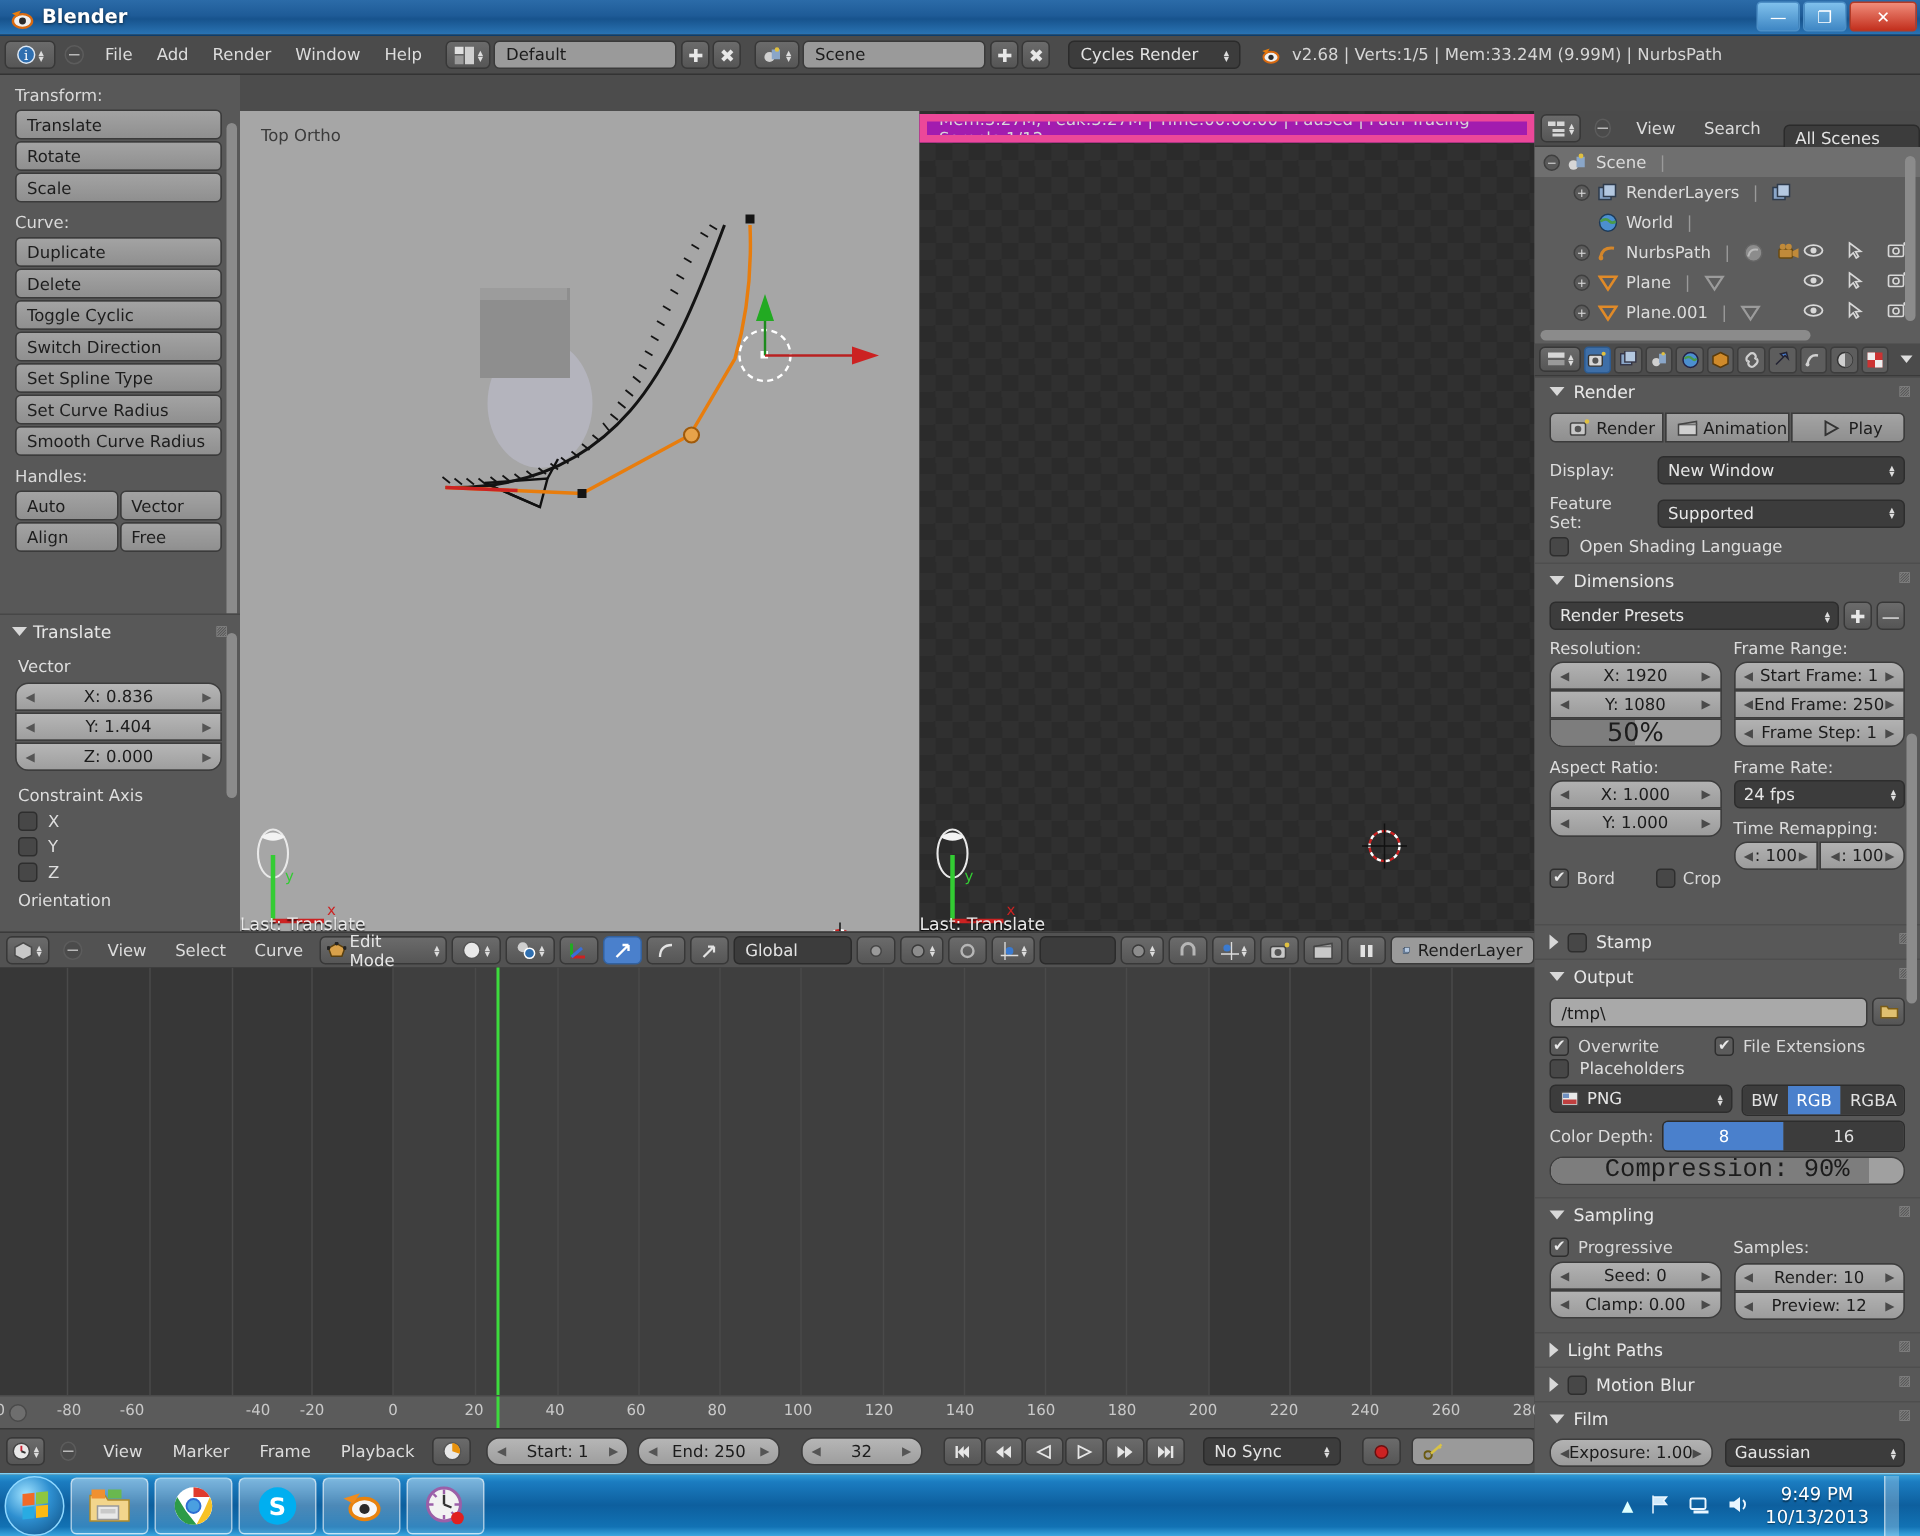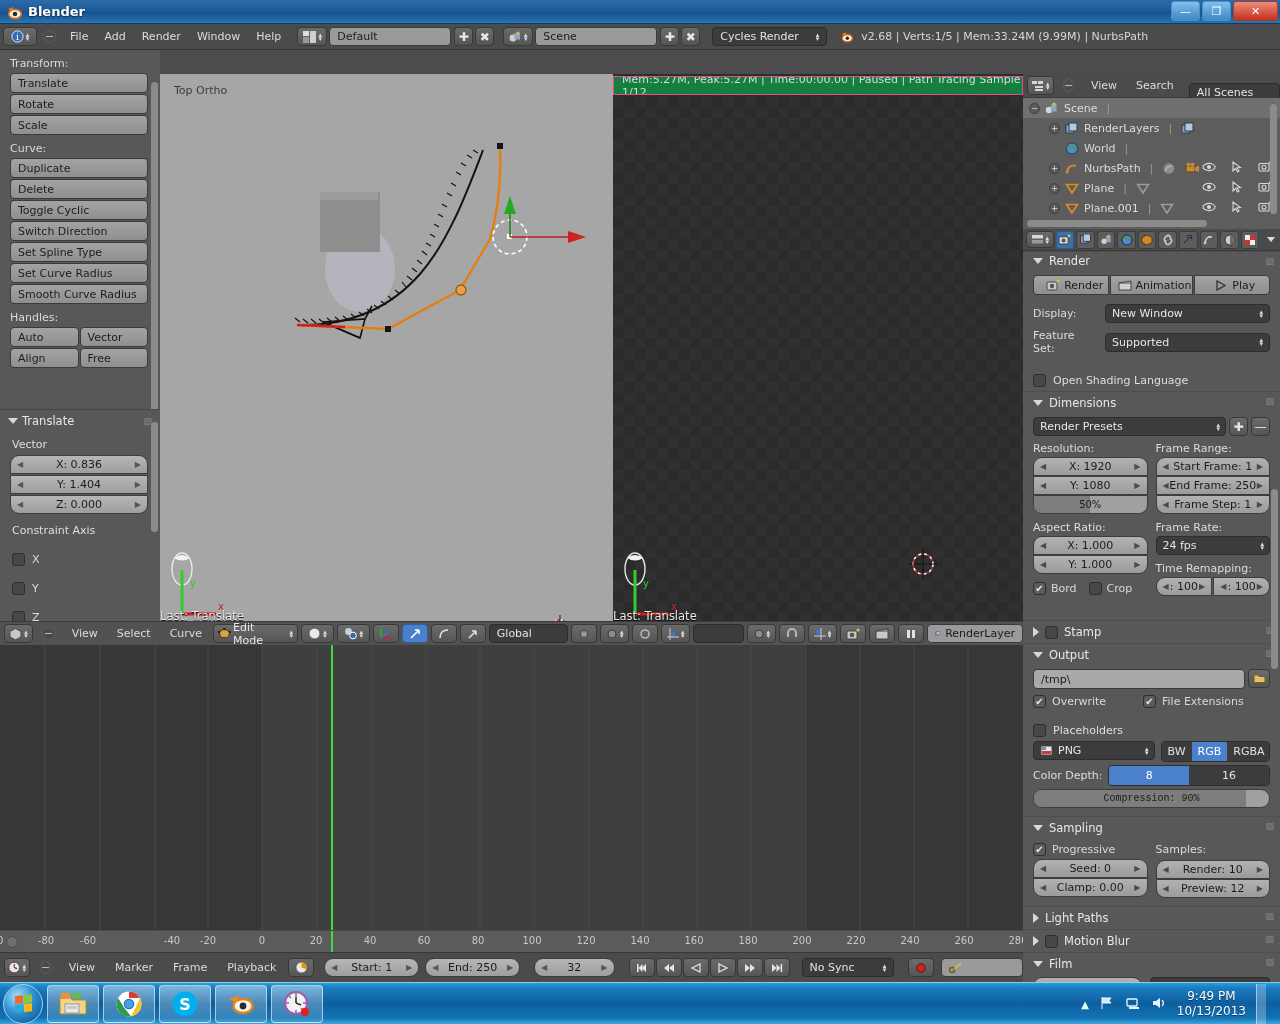--- a/index.html
+++ b/index.html
@@ -84,35 +84,35 @@
     background:linear-gradient(180deg,#b6b6b6,#9e9e9e); border:1px solid #3d3d3d;
     color:#1c1c1c; font-size:11px; display:flex; align-items:center; justify-content:center;
     position:relative;
   }
   .num-field .la,.num-field .ra{ position:absolute; font-size:8px; color:#555;}
   .num-field .la{ left:6px;} .num-field .ra{ right:6px;}
   .chk{ width:13px;height:13px;border-radius:3px;background:#474747;border:1px solid #2e2e2e;
         display:inline-flex;align-items:center;justify-content:center;}
   .chk.on{ background:#5b5b5b; }
   .chk.on:after{ content:"✔"; color:#e9e9e9; font-size:10px; line-height:1;}
-  .cb-row{ display:flex; gap:7px; margin:16px 0 4px 12px; font-size:11px; color:#dedede;}
+  .cb-row{ display:flex; gap:7px; margin:0 0 4px 12px; font-size:11px; color:#dedede;}
   .scroll-v{ position:absolute; right:2px; width:7px; border-radius:4px; background:#8b8b8b;}
 
   
   .viewport{ position:absolute; left:160px; top:50px; width:453px; height:547px;
      background:#a6a6a6; overflow:hidden;}
   .vp-right{ position:absolute; left:613px; top:50px; width:410px; height:547px;
      background:
        repeating-conic-gradient(#2b2b2b 0% 25%, #303030 0% 50%) 0 0/22px 22px;
      overflow:hidden; }
   .vp-hdrtext{ position:absolute; left:174px; top:60px; font-size:11px; color:#3b3b3b; z-index:5;}
   .render-info{
     position:absolute; left:613px; top:52px; width:410px; height:19px;
-    background:#15803d; color:#d9d9d9; font-size:11px; display:flex; align-items:center;
-    padding-left:8px; border:1px solid #ec4899; overflow:hidden;
+    background:#a21caf; color:#d9d9d9; font-size:11px; display:flex; align-items:center;
+    padding-left:8px; border:5px solid #ec4899; overflow:hidden;
   }
   .vp-footlabel{ position:absolute; font-size:11.5px; color:#e9e9e9; text-shadow:0 1px 1px #000;}
 
   
   .vp-header{ position:absolute; left:0; top:597px; width:1023px; height:24px;
      background:#525252; border-top:1px solid #3a3a3a; display:flex; align-items:center;
      padding-left:4px; gap:3px;}
 
   
   .timeline{ position:absolute; left:0; top:621px; width:1023px; height:337px; background:#3a3a3a;}
@@ -164,21 +164,21 @@
   }
   .pdrop .caret{ position:absolute; right:6px; }
   .col2{ display:flex; gap:8px; padding:0 10px;}
   .col2 > div{ flex:1; }
   .seg{ display:flex; border-radius:4px; overflow:hidden; border:1px solid #2d2d2d;}
   .seg > div{ flex:1; text-align:center; font-size:11px; padding:3px 6px; background:#3c3c3c; color:#e2e2e2;}
   .seg > div.on{ background:#4a80cc; color:#fff;}
   .slider{
     height:19px; border-radius:9px; border:1px solid #3d3d3d; background:#a0a0a0;
     position:relative; overflow:hidden; display:flex;align-items:center;justify-content:center;
-    color:#1c1c1c; font-size:10px;
+    color:#1c1c1c; font-size:17px;
   }
   .slider .fill{ position:absolute; left:0; top:0; bottom:0; background:#7d7d7d; }
   .slider span{ position:relative; z-index:2;}
   .ptext-field{ height:20px; background:#a9a9a9; border:1px solid #3a3a3a; border-radius:4px;
      color:#1c1c1c; font-size:11px; display:flex; align-items:center; padding:0 7px; flex:1;}
   .props-scroll{ position:absolute; right:2px; top:260px; width:7px; height:180px; border-radius:4px; background:#8b8b8b;}
 
   
   .taskbar{ position:absolute; left:0; top:982px; width:1280px; height:42px;
     background:linear-gradient(180deg,#2e9bd6 0%, #1b7cc0 12%, #0d5f9e 50%, #1272b4 85%, #3aa6df 100%);
@@ -1069,21 +1069,21 @@
           <div class="pnum" style="border-radius:9px 9px 0 0;">
             <span class="la">◀</span>
             <span>X: 1.000</span>
             <span class="ra">▶</span>
           </div>
           <div class="pnum" style="border-radius:0 0 9px 9px;">
             <span class="la">◀</span>
             <span>Y: 1.000</span>
             <span class="ra">▶</span>
           </div>
-          <div style="display:flex;gap:12px;margin-top:8px;align-items:center;">
+          <div style="display:flex;gap:12px;margin-top:21px;align-items:center;justify-content:space-between;">
             <span style="display:flex;gap:5px;align-items:center;">
               <span class="chk on"></span>
               <span>Bord</span>
             </span>
             <span style="display:flex;gap:5px;align-items:center;">
               <span class="chk"></span>
               <span>Crop</span>
             </span>
           </div>
         </div>

